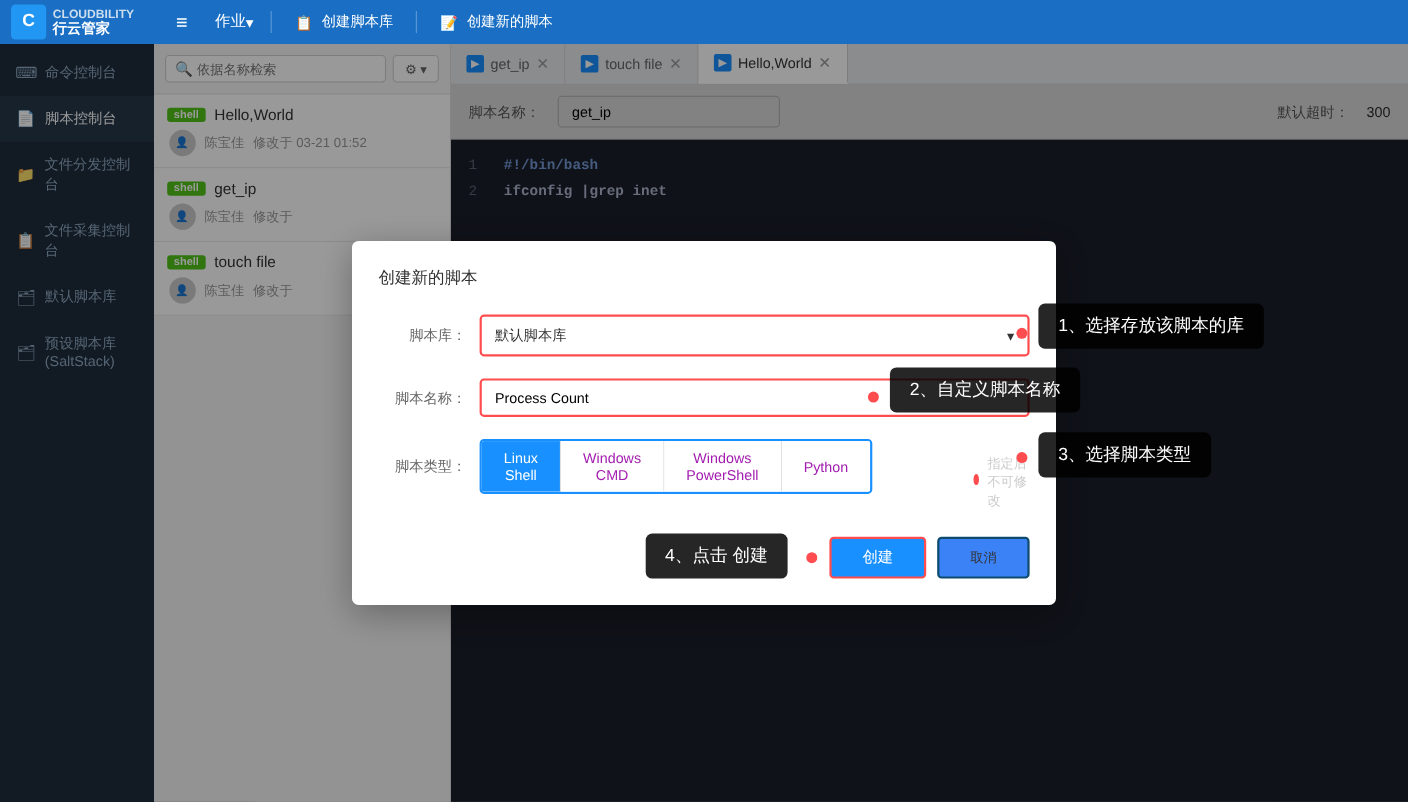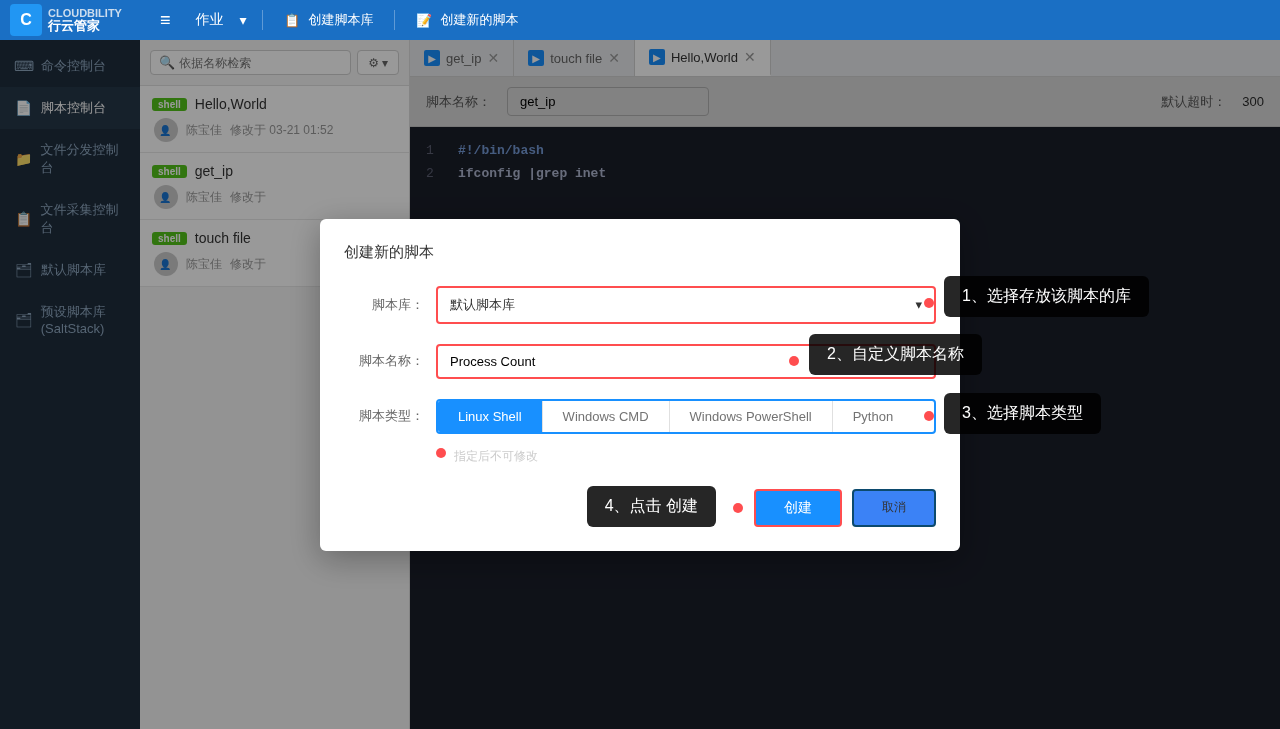--- a/index.html
+++ b/index.html
@@ -42,21 +42,21 @@
     .nav-menu-icon {
       color: white;
       font-size: 18px;
       cursor: pointer;
       padding: 0 10px;
     }
     .nav-job {
       color: white;
       display: flex;
       align-items: center;
-      gap: 16px;
+      gap: 0;
       padding: 0 15px;
       font-size: 14px;
       cursor: pointer;
     }
     .nav-divider {
       width: 1px;
       height: 20px;
       background: rgba(255,255,255,0.3);
     }
     .nav-btn {
@@ -368,21 +368,21 @@
       display: flex;
       border: 2px solid #1890ff;
       border-radius: 4px;
       overflow: hidden;
     }
     .type-btn {
       padding: 8px 20px;
       font-size: 13px;
       cursor: pointer;
       background: white;
-      color: #737373;
+      color: #a21caf;
       border: none;
       border-right: 1px solid #e0e0e0;
     }
     .type-btn:last-child { border-right: none; }
     .type-btn.active {
       background: #1890ff;
       color: white;
     }
     .hint-text {
       color: #ccc;
@@ -610,21 +610,21 @@
         <input class="text-input" type="text" value="Process Count" style="">
       </div>
 
       <div class="tooltip-dot" style="left: 445px; top: 12px;"></div>
 
       <div class="tooltip-bubble" style="left: 465px; top: -10px;">
         <span>2、自定义脚本名称</span>
       </div>
     </div>
 
-    <div class="form-row" style="flex-direction:column; align-items:flex-start; position:relative;">
+    <div class="form-row" style="flex-direction:row; align-items:flex-start; position:relative;">
       <div style="display:flex; align-items:center; width:100%; position:relative;">
         <span class="form-label">脚本类型：</span>
         <div class="form-control">
           <div class="type-buttons">
             <button class="type-btn active">Linux Shell</button>
             <button class="type-btn">Windows CMD</button>
             <button class="type-btn">Windows PowerShell</button>
             <button class="type-btn">Python</button>
           </div>
         </div>

